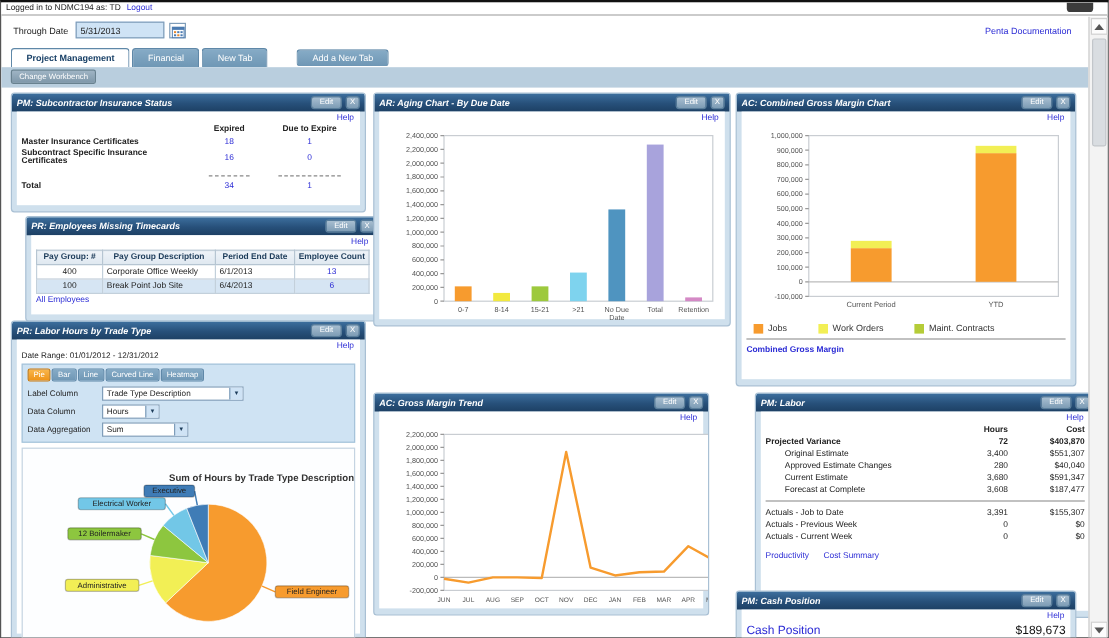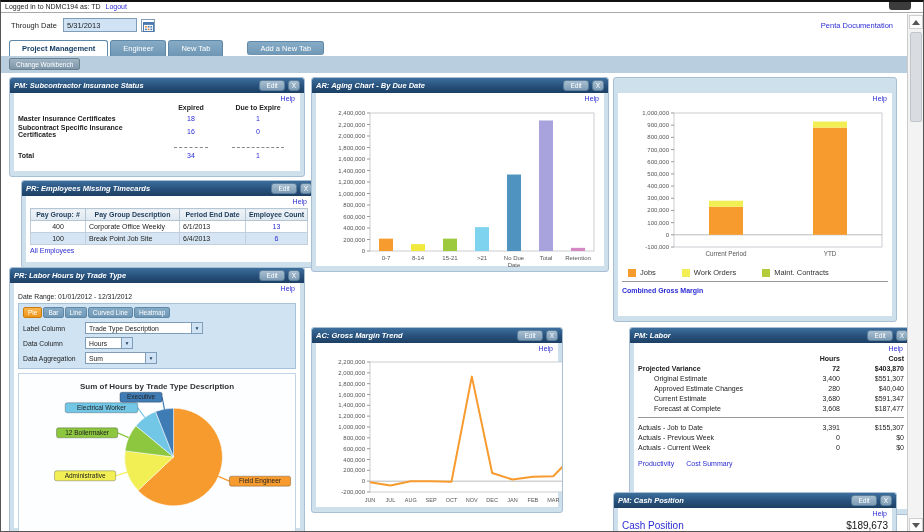--- a/index.html
+++ b/index.html
@@ -61,21 +61,21 @@
     border:1px solid #5f88a8; padding:1px 4px; border-radius:2px; cursor:pointer; }
   .ctbtn.active { background:linear-gradient(#f8b64c,#ef9418); border-color:#c97b10; }
   .ctlrow { display:flex; align-items:center; margin:3px 0; }
   .ctllab { width:62px; font-size:6.8px; color:#222; }
   .select { background:#fff; border:1px solid #7f9db9; height:12px; display:flex;
     align-items:center; font-size:6.8px; padding-left:3px; cursor:pointer; }
   .select .arr { margin-left:auto; width:11px; height:100%; background:#cfe3f5;
     border-left:1px solid #7f9db9; display:flex; align-items:center; justify-content:center;
     font-size:5px; color:#1d3c5a; }
   .piebox { border:1px solid #c5d4e2; background:#fdfeff; margin-top:4px; height:168px; }
-  .pietitle { text-align:center; font-size:8px; font-weight:bold; color:#333; margin-top:8px; }
+  .pietitle { text-align:right; font-size:8px; font-weight:bold; color:#333; margin-top:20px; }
   
   .lr { display:flex; padding:1.5px 0; }
   .lr .lab { flex:1; } .lr .lab.ind { padding-left:16px; }
   .lr .h { width:52px; text-align:right; } .lr .c { width:64px; text-align:right; }
   .lr.bold { font-weight:bold; }
   .hrline { border-top:1px solid #999; margin:4px 0; }
   .linkrow { margin-top:8px; display:flex; gap:12px; }
   
   svg text { font-family:"Liberation Sans",sans-serif; }
   .chart-links { display:flex; gap:9px; font-size:7px; margin-top:4px; }
@@ -120,21 +120,21 @@
         <rect x="2" y="6.6" width="1.8" height="1.6" fill="#4a7ab0"></rect>
       <rect x="4.7" y="6.6" width="1.8" height="1.6" fill="#e8862a"></rect>
         <rect x="7.4" y="6.6" width="1.8" height="1.6" fill="#4a7ab0"></rect>
     </svg>
   </button>
   <span class="doc-link lnk">Penta Documentation</span>
 </div>
 
 <div class="tabs">
   <div class="tab active">Project Management</div>
-  <div class="tab">Engineer</div>
+  <div class="tab">Financial</div>
   <div class="tab">New Tab</div>
   <div class="tab addtab">Add a New Tab</div>
 </div>
 <div class="toolband">
   <button class="cw-btn">Change Workbench</button>
 </div>
 
 <div class="panel" style="left:8px;top:75px;width:296px;height:100px">
   <div class="phead">
     <span class="ptitle">PM: Subcontractor Insurance Status</span>
@@ -332,21 +332,21 @@
       <span class="lnk">15-21</span>
       <span class="lnk">&gt;21</span>
       <span class="lnk">No Due Date</span>
       <span class="lnk">Total</span>
       <span class="lnk">Retention</span>
       <span class="lnk">All Details</span>
     </div>
   </div>
 </div>
 
-<div class="panel" style="left:310px;top:325px;width:252px;height:186px">
+<div class="panel" style="left:310px;top:325px;width:280px;height:186px">
   <div class="phead">
     <span class="ptitle">AC: Gross Margin Trend</span>
     <button class="hbtn">Edit</button>
     <button class="hbtn x">X</button>
   </div>
   <div class="pbody">
     <span class="help lnk">Help</span>
     <svg width="284" height="152" style="margin-top:9px">
         <rect x="50" y="8" width="224" height="130" fill="#fff" stroke="#c9cdd2"></rect>
         <line x1="47" y1="138" x2="50" y2="138" stroke="#999"></line>
@@ -387,20 +387,25 @@
         <text x="212.9090909090909" y="148" font-size="5.5" text-anchor="middle" fill="#555">FEB</text>
         <text x="233.27272727272728" y="148" font-size="5.5" text-anchor="middle" fill="#555">MAR</text>
         <text x="253.63636363636363" y="148" font-size="5.5" text-anchor="middle" fill="#555">APR</text>
         <text x="274" y="148" font-size="5.5" text-anchor="middle" fill="#555">MAY</text>
         <polyline points="50,128.25 70.36363636363636,131.5 90.72727272727272,127.16666666666667 111.0909090909091,127.16666666666667 131.45454545454544,127.70833333333333 151.8181818181818,22.625 172.1818181818182,119.04166666666667 192.54545454545453,125.54166666666667 212.9090909090909,122.83333333333333 233.27272727272728,122.29166666666667 253.63636363636363,101.16666666666667 274,112.54166666666667" fill="none" stroke="#f79b2e" stroke-width="2" stroke-linejoin="round"></polyline>
       </svg>
   </div>
 </div>
 
 <div class="panel" style="left:612px;top:75px;width:284px;height:245px">
+  <div class="phead">
+    <span class="ptitle">AC: Combined Gross Margin Chart</span>
+    <button class="hbtn">Edit</button>
+    <button class="hbtn x">X</button>
+  </div>
   <div class="pbody">
     <span class="help lnk">Help</span>
     <svg width="268" height="158" style="margin-top:10px">
         <rect x="52" y="8" width="208" height="134" fill="#fff" stroke="#c9cdd2"></rect>
         <line x1="49" y1="142" x2="52" y2="142" stroke="#999"></line>
         <text x="47" y="144" font-size="6" text-anchor="end" fill="#555">-100,000</text>
         <line x1="49" y1="129.8181818181818" x2="52" y2="129.8181818181818" stroke="#999"></line>
         <text x="47" y="131.8181818181818" font-size="6" text-anchor="end" fill="#555">0</text>
         <line x1="49" y1="117.63636363636364" x2="52" y2="117.63636363636364" stroke="#999"></line>
         <text x="47" y="119.63636363636364" font-size="6" text-anchor="end" fill="#555">100,000</text>

